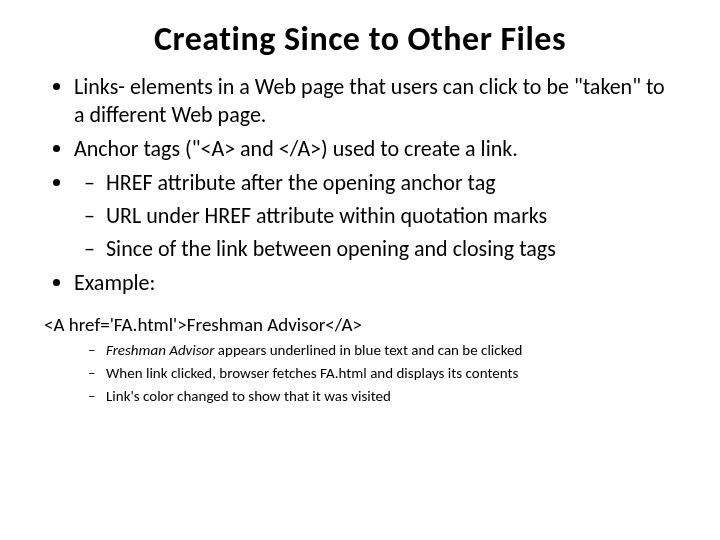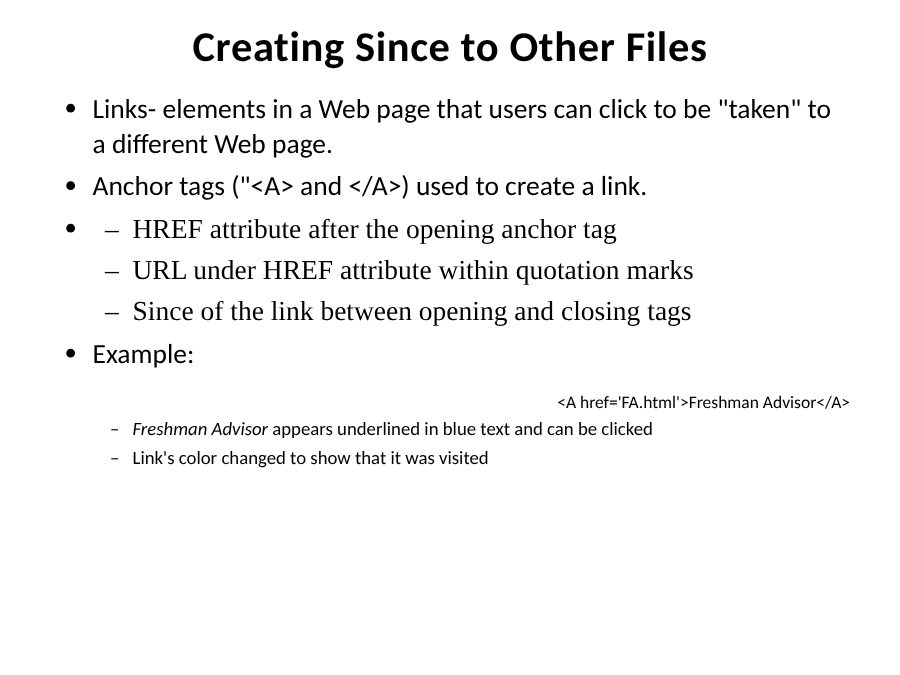--- a/index.html
+++ b/index.html
@@ -25,39 +25,37 @@
   }
   ul.lvl1 > li {
     font-size: 22px;
     line-height: 1.28;
     margin-bottom: 6px;
   }
   ul.lvl2 {
     list-style: none;
     padding-left: 32px;
     margin-top: 4px;
-    font-family: Liberation Serif, serif;
   }
   ul.lvl2 > li {
     font-size: 22px;
     line-height: 1.3;
     margin-bottom: 4px;
     position: relative;
   }
   ul.lvl2 > li::before {
     content: "–";
     position: absolute;
     left: -22px;
   }
   .code-line {
-    font-size: 14px;
+    font-size: 19px;
     margin-left: 4px;
     margin-top: 16px;
     margin-bottom: 4px;
-    text-align: right;
   }
   ul.lvl3 {
     list-style: none;
     padding-left: 66px;
     margin-top: 2px;
   }
   ul.lvl3 > li {
     font-size: 15px;
     line-height: 1.45;
     margin-bottom: 1px;
@@ -87,14 +85,15 @@
   </li>
   <li>Example:</li>
 </ul>
 
 <div class="code-line">&lt;A href='FA.html'&gt;Freshman Advisor&lt;/A&gt;</div>
 
 <ul class="lvl3">
   <li>
     <span class="italic">Freshman Advisor</span><span> appears underlined in blue text and can be clicked</span>
   </li>
+  <li>When link clicked, browser fetches FA.html and displays its contents</li>
   <li>Link's color changed to show that it was visited</li>
 </ul>
 
 </body></html>

